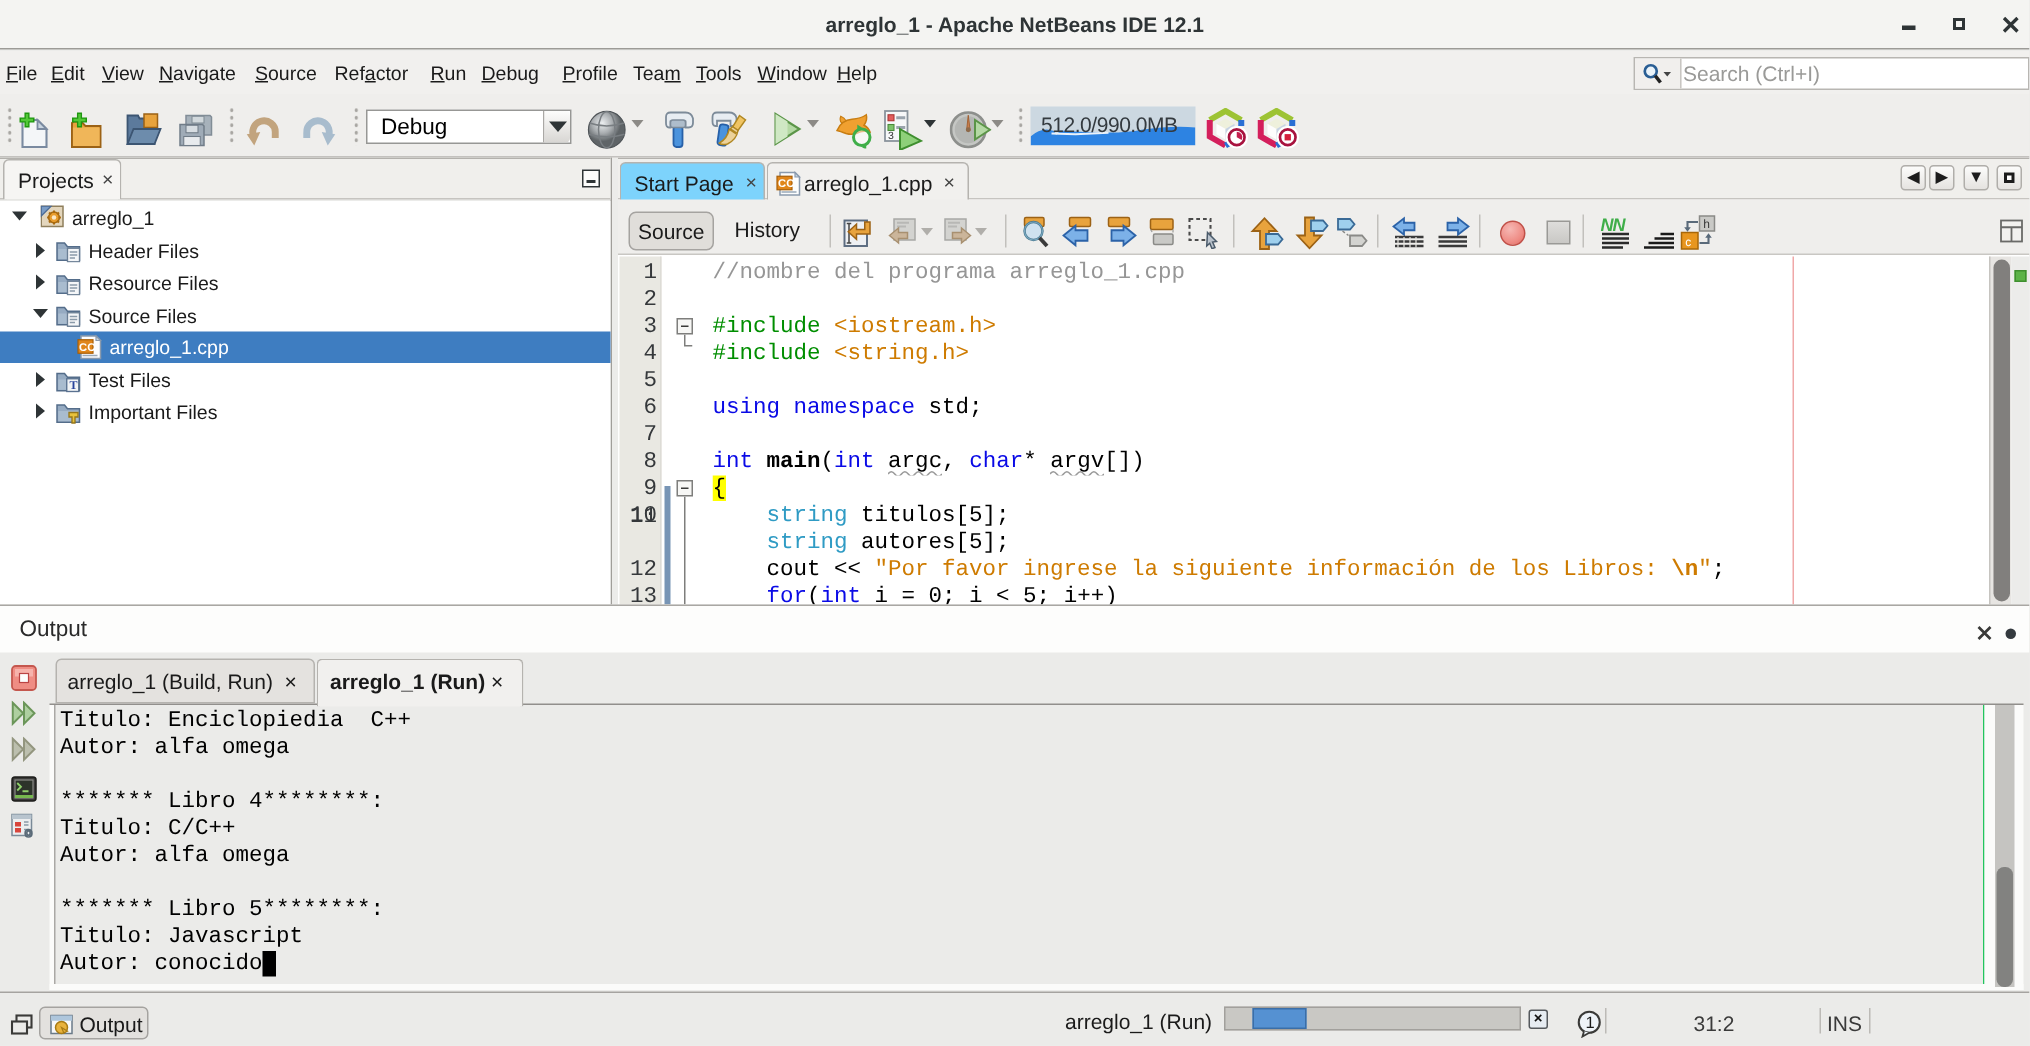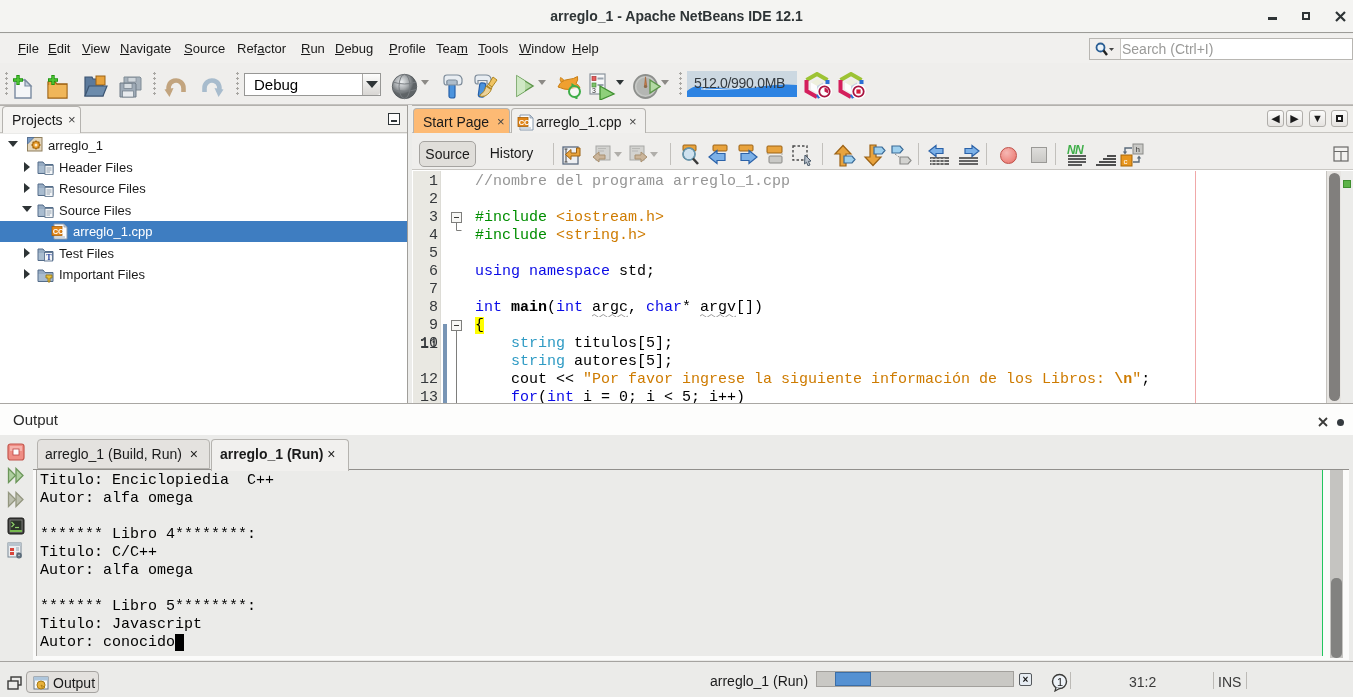--- a/index.html
+++ b/index.html
@@ -5,21 +5,21 @@
   * { margin:0; padding:0; box-sizing:border-box; }
   html,body { width:1353px; height:697px; overflow:hidden; }
   body { font-family:"Liberation Sans",sans-serif; position:relative; background:#ececea; }
   .abs { position:absolute; }
   
   #titlebar { left:0; top:0; width:1353px; height:33px; background:#f4f4f2; border-bottom:1px solid #9c9b97; }
   #title-text { width:100%; top:8px; text-align:center; font-size:14px; font-weight:bold; color:#2e3436; }
   .winbtn { color:#2e3436; }
   
   #menubar { left:0; top:34px; width:1353px; height:29px; background:#f1f0ee; }
-  .menu-item { top:7px; font-size:13px; color:#1a1a1a; white-space:pre;margin-left:14px; }
+  .menu-item { top:7px; font-size:13px; color:#1a1a1a; white-space:pre; }
   #searchbox { left:1089px; top:4px; width:264px; height:22px; background:#fff; border:1px solid #b8b6b2; }
   #search-left { left:0; top:0; width:31px; height:20px; background:#f1efed; border-right:1px solid #c8c6c2; }
   #search-ph { left:32px; top:2px; font-size:14px; color:#9a9a98; }
   
   #toolbar { left:0; top:63px; width:1353px; height:42px; background:#efeeec; border-bottom:1px solid #c3c1be; }
   .tsep { top:8px; width:3px; height:26px;
      background-image:radial-gradient(circle, #a8a6a2 1px, transparent 1.3px);
      background-size:3px 5px; background-repeat:repeat-y; }
   #combo { left:244px; top:10px; width:137px; height:23px; background:#fff; border:1px solid #979795; }
   #combo-text { left:9px; top:2px; font-size:15px; color:#000; }
@@ -43,21 +43,21 @@
   .sel .lbl { color:#fff; }
   .expander { position:absolute; width:0; height:0; }
   .exp-open { border:5px solid transparent; border-top:6px solid #2e3436; }
   .exp-closed { border:5px solid transparent; border-left:6px solid #2e3436; }
   
   #editor { left:412px; top:105px; width:941px; height:298px; background:#fff; }
   #ed-tabrow { left:0; top:0; width:941px; height:28px; background:#f0efec; border-top:1px solid #b3b1ad; border-bottom:1px solid #c6c4c0; }
   .ed-tab { top:2px; height:26px; border:1px solid #b5b3af; border-bottom:none; border-radius:4px 4px 0 0; }
   .ed-tab .t { position:absolute; top:5px; font-size:14px; color:#1a1a1a; white-space:pre; }
   .ed-tab .x { position:absolute; top:5px; font-size:13px; color:#444; }
-  #tab-start { left:1px; width:97px; background:#fdba74; }
+  #tab-start { left:1px; width:97px; background:#7dd3fc; }
   #tab-cpp { left:99px; width:135px; height:27px; background:#f1f0ee; }
   .navbtn { top:4px; width:17px; height:17px; border:1px solid #b0aeaa; border-radius:3px; background:linear-gradient(#fcfcfb,#e5e3e0); font-size:11px; color:#1c1c1c; text-align:center; line-height:15px; }
   #ed-toolbar { left:0; top:28px; width:941px; height:37px; background:#efeeec; border-bottom:1px solid #c9c7c3; }
   #btn-source { left:7px; top:8px; width:57px; height:26px; background:#e0deda; border:1px solid #a5a3a0; border-radius:5px; font-size:14px; color:#1a1a1a; text-align:center; line-height:24px; }
   #btn-history { left:69px; top:8px; width:61px; height:26px; font-size:14px; color:#1a1a1a; text-align:center; line-height:24px; }
   .esep { top:10px; width:1px; height:22px; background:#c2c0bc; }
   
   #gutter { left:1px; top:66px; width:28px; height:232px; background:#e9e8e2; border-right:1px solid #dddcd6; }
   .lnum { position:absolute; right:2px; width:26px; text-align:right; font-family:"Liberation Mono",monospace; font-size:15px; color:#35383b; }
   #foldcol { left:31px; top:66px; width:32px; height:232px; background:#fff; }

